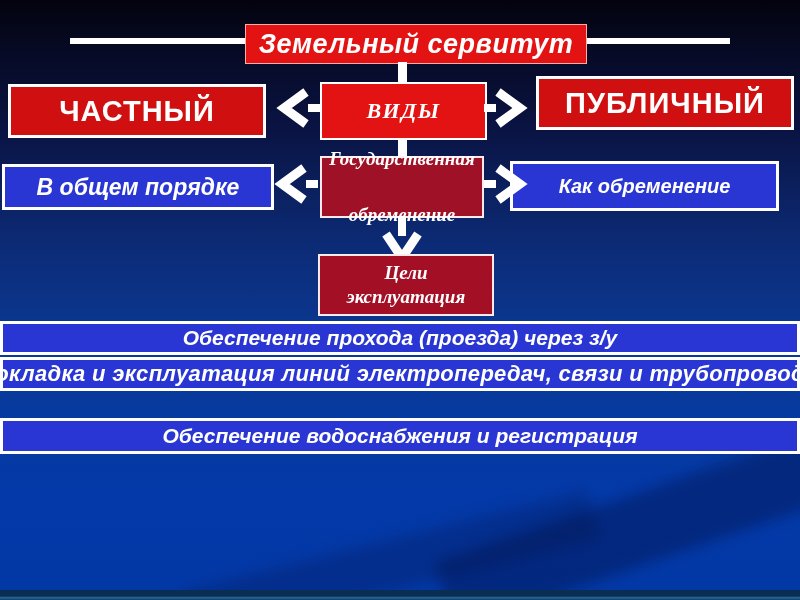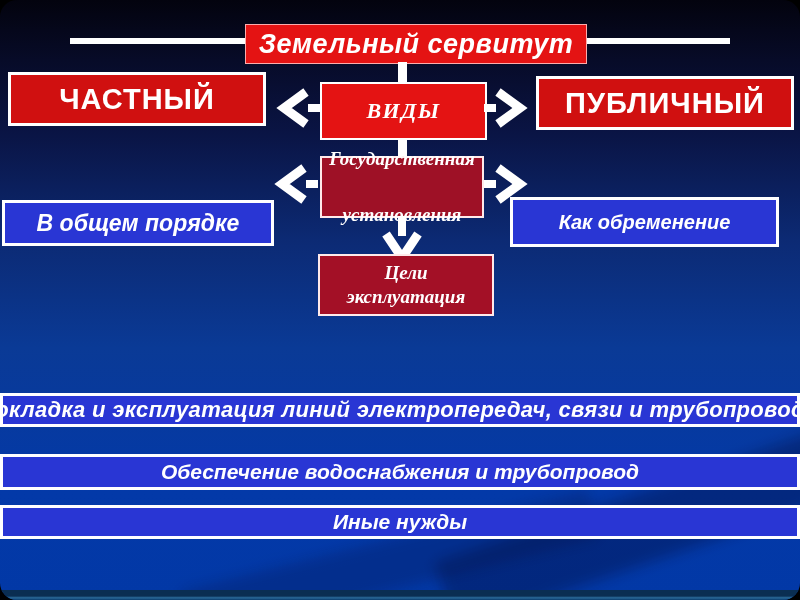--- a/index.html
+++ b/index.html
@@ -1,45 +1,44 @@
 <!DOCTYPE html>
 <html><head>
 <meta charset="utf-8">
 <style>
   html,body{margin:0;padding:0;background:#000;}
   #slide{
     position:relative;width:800px;height:600px;overflow:hidden;
     font-family:"Liberation Sans",sans-serif;
     background:linear-gradient(180deg,#03030e 0%,#070b28 10%,#0a1444 22%,#0c2a74 40%,#0a3a96 58%,#0339a8 82%,#0238a6 100%);
-    border-radius:17px;
   }
   .swoosh{position:absolute;background:rgba(3,8,52,0.35);filter:blur(7px);pointer-events:none;}
   .sw1{left:430px;top:470px;width:560px;height:70px;transform:rotate(-19deg);}
   .sw2{left:180px;top:540px;width:420px;height:50px;transform:rotate(-14deg);background:rgba(3,8,52,0.22);}
   .bottom-strip{position:absolute;left:0;bottom:0;width:800px;height:10px;
     background:linear-gradient(180deg,#0a2e52 0%,#0a2e52 60%,#2a6a9a 78%,#0a3a6a 100%);}
   .hline{position:absolute;height:6px;background:#fff;}
   .vstub{position:absolute;width:9px;background:#fff;}
   .redbox{position:absolute;display:flex;align-items:center;justify-content:center;
     color:#fff;text-align:center;}
   .title-box{left:245px;top:24px;width:340px;height:38px;background:#e41313;
     border:1px solid rgba(255,200,200,0.85);
     font-weight:bold;font-style:italic;font-size:27px;letter-spacing:0.5px;}
   .type-box{background:#d01010;border:3px solid #fff;font-weight:bold;font-size:29px;letter-spacing:1px;}
-  .type-left{left:8px;top:72px;width:252px;height:48px;}
+  .type-left{left:8px;top:84px;width:252px;height:48px;}
   .type-right{left:536px;top:76px;width:252px;height:48px;}
   .vidy-box{left:320px;top:82px;width:163px;height:54px;background:#e41313;border:2px solid #fff;
     font-family:"Liberation Serif",serif;font-weight:bold;font-style:italic;font-size:22px;letter-spacing:1.5px;}
   .crimson-box{background:#9e1126;border:2px solid #ffeaea;
     font-family:"Liberation Serif",serif;font-weight:bold;font-style:italic;line-height:1.25;}
   .reg-box{left:320px;top:156px;width:160px;height:58px;font-size:19px;flex-direction:column;gap:32px;}
   .goals-box{left:318px;top:254px;width:172px;height:58px;font-size:19px;flex-direction:column;background:#a31026;align-items:center;}
   .bluebox{position:absolute;display:flex;align-items:center;justify-content:center;
     background:#2936d4;border:3px solid #fff;color:#fff;
-    font-weight:bold;font-style:italic;text-align:center;margin-top:36px;}
+    font-weight:bold;font-style:italic;text-align:center;}
   .reg-left{left:2px;top:164px;width:266px;height:40px;font-size:23px;}
   .reg-right{left:510px;top:161px;width:263px;height:44px;font-size:20px;}
   .bar{left:0px;width:794px;height:28px;font-size:21px;white-space:nowrap;overflow:hidden;}
   .bar1{top:321px;}
   .bar2{top:357px;font-size:22px;letter-spacing:0.3px;}
   .bar3{top:418px;height:30px;}
   .bar4{top:469px;height:28px;}
   .arrow{position:absolute;}
 </style>
 </head>
@@ -69,21 +68,21 @@
   <svg class="arrow" style="left:484px;top:88px;" width="44" height="40" viewBox="0 0 44 40">
     <rect x="0" y="16" width="12" height="8" fill="#fff"></rect>
     <polyline points="14,4 36,20 14,36" stroke="#fff" stroke-width="9" fill="none"></polyline>
   </svg>
 
   <div class="vstub" style="left:398px;top:138px;height:18px;"></div>
 
   <div class="bluebox reg-left">В общем порядке</div>
   <div class="redbox crimson-box reg-box">
     <span>Государственная</span>
-    <span>установления</span>
+    <span>обременение</span>
   </div>
   <div class="bluebox reg-right">Как обременение</div>
 
   <svg class="arrow" style="left:274px;top:164px;" width="44" height="40" viewBox="0 0 44 40">
     <rect x="32" y="16" width="12" height="8" fill="#fff"></rect>
     <polyline points="30,4 8,20 30,36" stroke="#fff" stroke-width="9" fill="none"></polyline>
   </svg>
   <svg class="arrow" style="left:484px;top:164px;" width="44" height="40" viewBox="0 0 44 40">
     <rect x="0" y="16" width="12" height="8" fill="#fff"></rect>
     <polyline points="14,4 36,20 14,36" stroke="#fff" stroke-width="9" fill="none"></polyline>
@@ -92,17 +91,17 @@
   <svg class="arrow" style="left:380px;top:216px;" width="44" height="50" viewBox="0 0 44 50">
     <rect x="18" y="0" width="8" height="20" fill="#fff"></rect>
     <polyline points="6,18 22,42 38,18" stroke="#fff" stroke-width="9" fill="none"></polyline>
   </svg>
 
   <div class="redbox crimson-box goals-box">
     <span>Цели</span>
     <span>эксплуатация</span>
   </div>
 
+  <div class="bluebox bar bar1">Обеспечение прохода (проезда) через з/у</div>
   <div class="bluebox bar bar2">окладка и эксплуатация линий электропередач, связи и трубопровод</div>
-  <div class="bluebox bar bar3">Обеспечение водоснабжения и трубопровод</div>
-  <div class="bluebox bar bar4">Иные нужды</div>
+  <div class="bluebox bar bar3">Обеспечение водоснабжения и регистрация</div>
 
 </div>
 
 </body></html>

